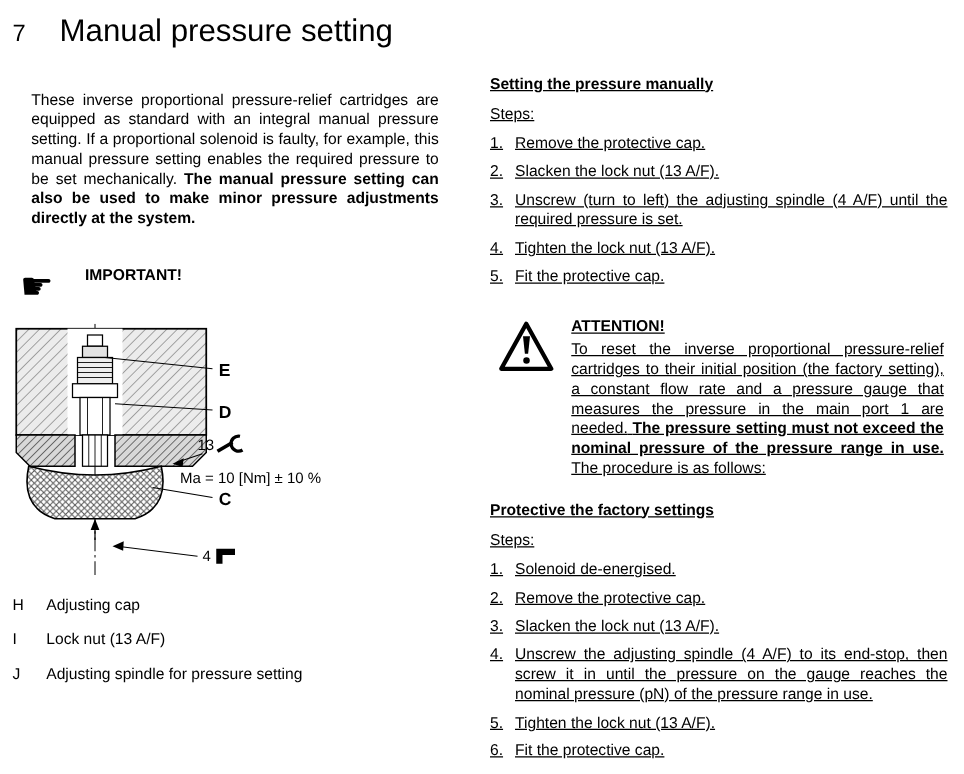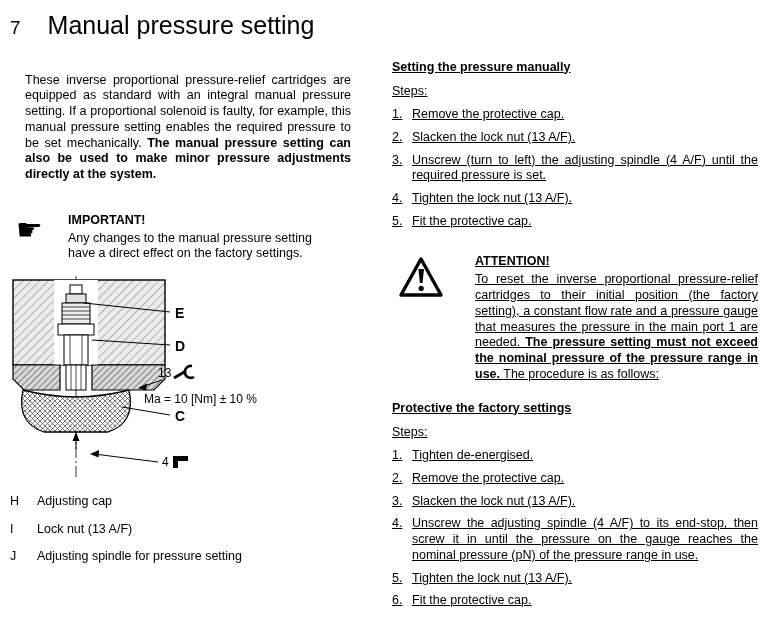--- a/index.html
+++ b/index.html
@@ -36,21 +36,21 @@
   .legend-key { width: 27px; flex: none; }
 
   
   .h2 { font-weight: bold; margin: 2px 0 9px 0; font-size: 12.5px; }
   .h2.second { margin-top: 0; }
   .steps-label { margin: 0 0 7px 0; }
   .step { display: flex; margin-bottom: 7px; }
   .step-num { width: 20px; flex: none; }
   .step-text { flex: 1; text-align: justify; }
 
-  .attention { display: flex; gap: 31px; margin: 24px 0 18px 6px; }
+  .attention { display: flex; gap: 13px; margin: 24px 0 18px 6px; }
   .att-icon { flex: none; width: 46px; padding-top: 2px; }
   .att-body { width: 298px; }
   .att-title { font-weight: bold; margin-bottom: 3px; }
   .att-text { text-align: justify; }
   .att-text strong { font-weight: bold; }
 
   svg text { font-family: "Liberation Sans", sans-serif; }
 </style>
 </head>
 <body>
@@ -68,21 +68,20 @@
 
       <p class="intro">
         <span>These inverse proportional pressure-relief cartridges are equipped as standard with an integral manual pressure setting. If a proportional solenoid is faulty, for example, this manual pressure setting enables the required pressure to be set mechanically.</span>
         <strong>The manual pressure setting can also be used to make minor pressure adjustments directly at the system.</strong>
       </p>
 
       <div class="note">
         <div class="note-icon">☛</div>
         <div class="note-body">
           <div class="note-title">IMPORTANT!</div>
-          <div class="note-text">Any changes to the manual pressure setting have a direct effect on the factory settings.</div>
         </div>
       </div>
 
       <div class="diagram">
         <svg width="340" height="207" viewBox="0 0 340 207">
           <defs>
             <pattern id="hatch" width="6" height="6" patternUnits="userSpaceOnUse" patternTransform="rotate(45)">
               <rect width="6" height="6" fill="#ececec"></rect>
               <line x1="0" y1="0" x2="0" y2="6" stroke="#808080" stroke-width="1.1"></line>
             </pattern>
@@ -225,21 +224,21 @@
           </div>
         </div>
       </div>
 
       <div class="h2 second">Protective the factory settings</div>
       <div class="steps-label">Steps:</div>
 
       <div class="steps">
         <div class="step">
           <span class="step-num">1.</span>
-          <span class="step-text">Tighten de-energised.</span>
+          <span class="step-text">Solenoid de-energised.</span>
         </div>
         <div class="step">
           <span class="step-num">2.</span>
           <span class="step-text">Remove the protective cap.</span>
         </div>
         <div class="step">
           <span class="step-num">3.</span>
           <span class="step-text">Slacken the lock nut (13 A/F).</span>
         </div>
         <div class="step">

